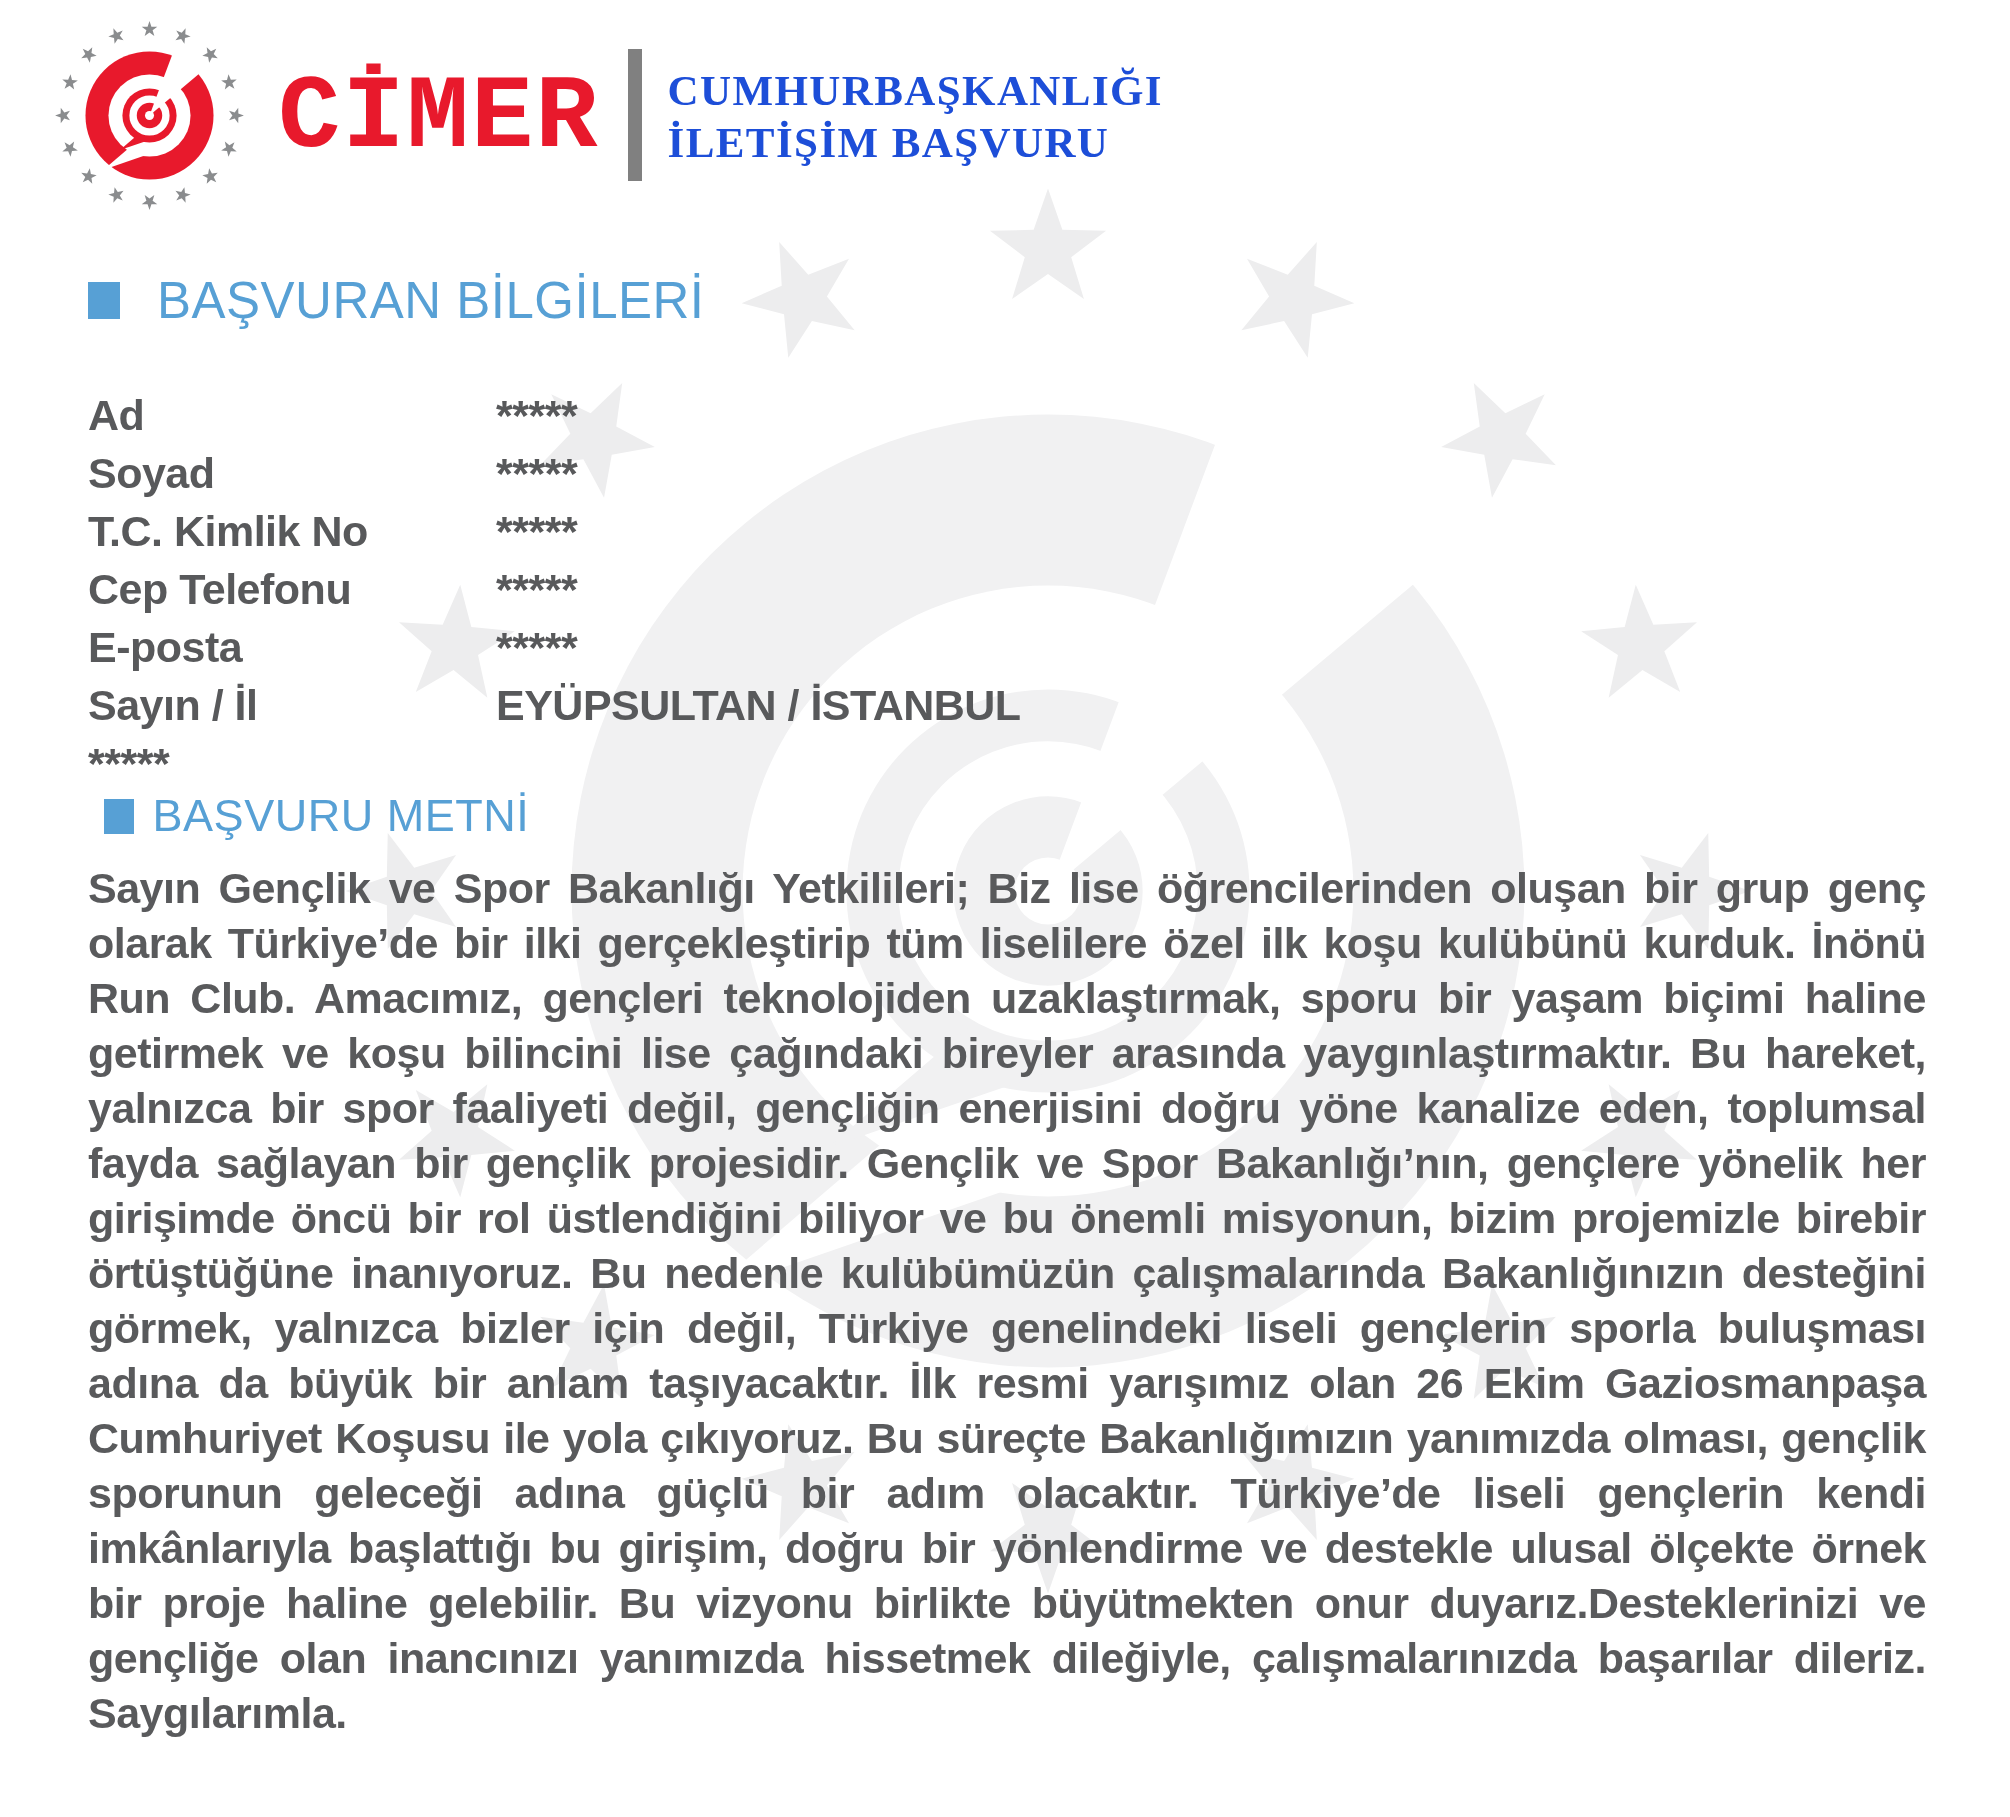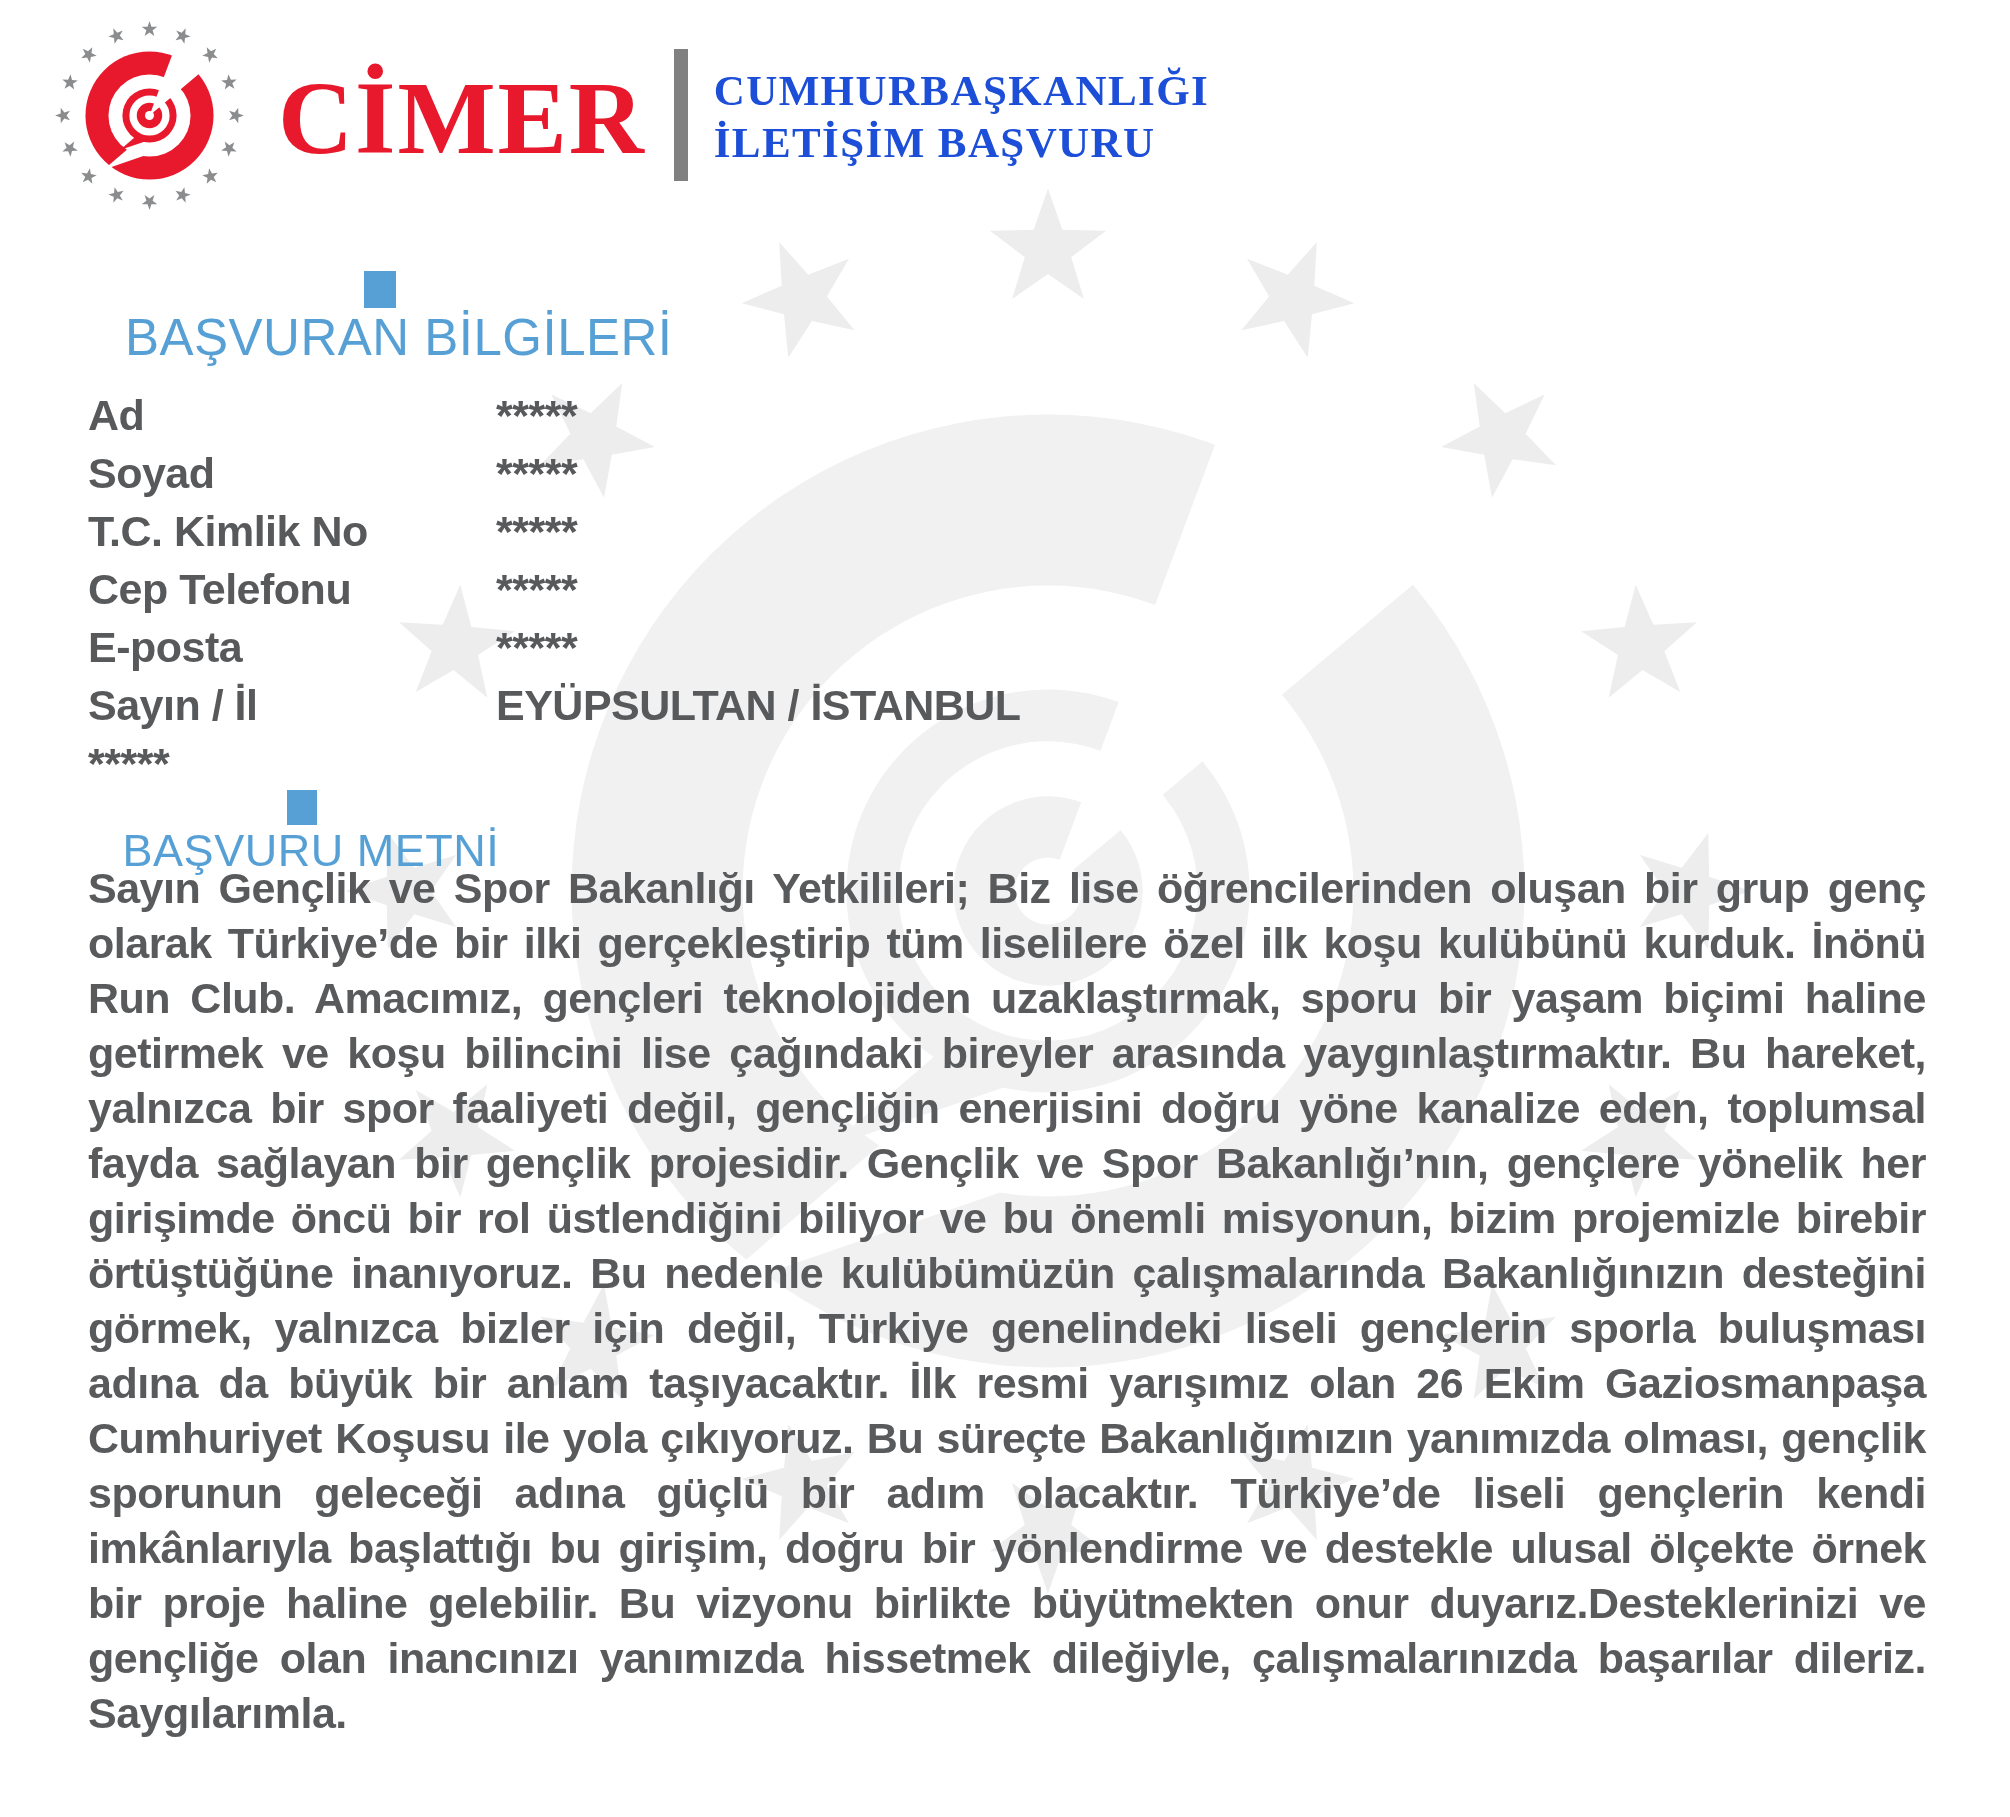--- a/index.html
+++ b/index.html
@@ -14,35 +14,35 @@
   .watermark{
     position:absolute;left:315px;top:158px;
     width:1466px;height:1466px;
     color:#f1f1f2;
     z-index:0;
   }
   
   .header{position:absolute;left:51px;top:13px;height:204px;display:flex;align-items:center;z-index:2;}
   .emblem{width:197px;height:197px;color:#e8192c;flex:0 0 auto;}
   .wordmark{
-    font-family:Liberation Serif, serif;
+    font-family:Liberation Mono, monospace;
     font-weight:700;color:#e8192c;
     font-size:104px;letter-spacing:1.9px;
     margin-left:30px;line-height:1;
     padding-top:5.6px;
   }
   .divider{width:14px;height:132px;background:#808080;margin:0 26px 0 28px;}
   .orgname{
     font-family:"Liberation Serif","DejaVu Serif",serif;
     font-weight:700;color:#1d4ed8;
     font-size:43px;line-height:52px;letter-spacing:1.4px;
     padding-top:3.7px;
   }
   
-  .sec{position:absolute;left:88px;display:flex;align-items:center;z-index:2;flex-direction:column;}
+  .sec{position:absolute;left:88px;display:flex;align-items:center;z-index:2;}
   .sec-square{background:#57a0d5;flex:0 0 auto;}
   .sec1{top:271px;}
   .sec1 .sec-square{width:32px;height:37px;}
   .sec1 .sec-title{margin-left:37px;font-size:51px;}
   .sec2{top:790px;padding-left:16px;}
   .sec2 .sec-square{width:30px;height:35px;}
   .sec2 .sec-title{margin-left:18.6px;font-size:45px;}
   .sec-title{
     color:#57a0d5;font-weight:400;letter-spacing:0.5px;
     font-stretch:condensed;white-space:nowrap;

